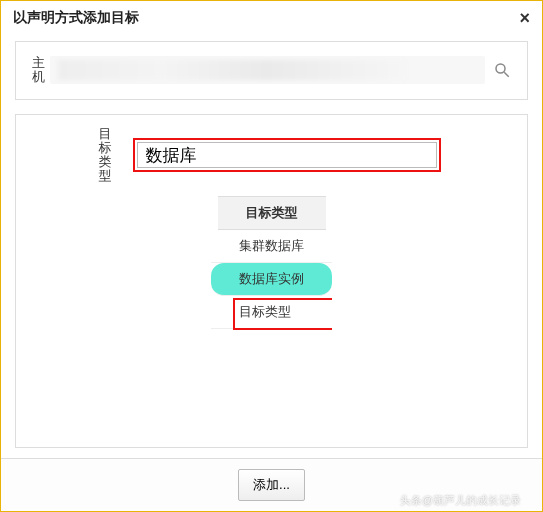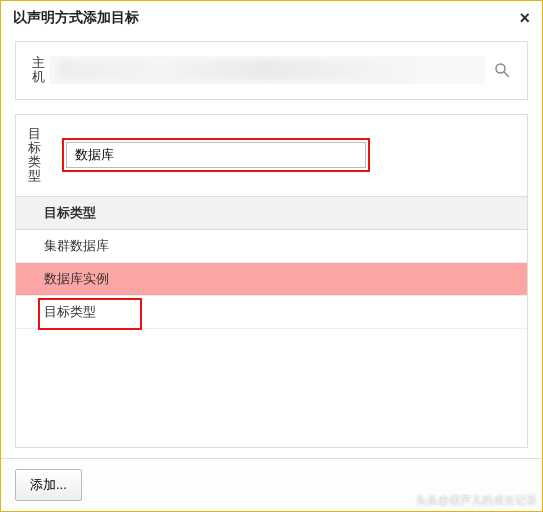--- a/index.html
+++ b/index.html
@@ -77,20 +77,21 @@
     cursor: pointer;
   }
   .search-icon svg { width: 18px; height: 18px; }
   .panel2 {
     border: 1px solid #ddd;
     flex: 1;
     display: flex;
     flex-direction: column;
     padding: 12px 0 0 0;
     overflow: hidden;
+    align-items: center;
   }
   .type-row {
     display: flex;
     align-items: center;
     gap: 18px;
     padding: 0 16px 12px 12px;
   }
   .type-label {
     width: 16px;
     font-size: 13px;
@@ -98,21 +99,21 @@
   }
   .type-input-wrap {
     border: 2px solid #e11;
     padding: 2px;
   }
   .type-input {
     width: 300px;
     height: 26px;
     border: 1px solid #bbb;
     padding: 0 8px;
-    font-size: 13px;
+    font-size: 17px;
     outline: none;
   }
   .list-header {
     background: #f2f2f2;
     border-top: 1px solid #ddd;
     border-bottom: 1px solid #ddd;
     padding: 7px 28px;
     font-weight: bold;
     font-size: 13px;
   }
@@ -120,52 +121,53 @@
     flex: 1;
     overflow: auto;
   }
   .list-item {
     padding: 7px 28px;
     border-bottom: 1px solid #eee;
     cursor: pointer;
     font-size: 13px;
   }
   .list-item.selected {
-    background: #fca5a5;
+    background: #5eead4;
+    border-radius: 13px;
   }
   .list-item.hl {
     position: relative;
   }
   .list-item.hl::after {
     content: "";
     position: absolute;
     left: 22px; top: 2px;
     width: 100px; height: calc(100% - 4px);
     border: 2px solid #e11;
     pointer-events: none;
   }
   .footer {
     border-top: 1px solid #ddd;
     padding: 10px 14px;
     display: flex;
-    justify-content: space-between;
+    justify-content: center;
     gap: 8px;
     background: #fdfdfd;
   }
   .btn {
     border: 1px solid #bbb;
     background: linear-gradient(#fff,#eee);
     padding: 6px 14px;
     font-size: 13px;
     cursor: pointer;
     border-radius: 2px;
   }
   .watermark {
     position: fixed;
-    right: 6px; bottom: 4px;
+    right: 22px; bottom: 4px;
     font-size: 11px;
     color: rgba(255,255,255,0.85);
     text-shadow: 0 0 2px rgba(0,0,0,0.4);
     pointer-events: none;
   }
 </style>
 </head>
 <body>
 
 <div class="dialog">

